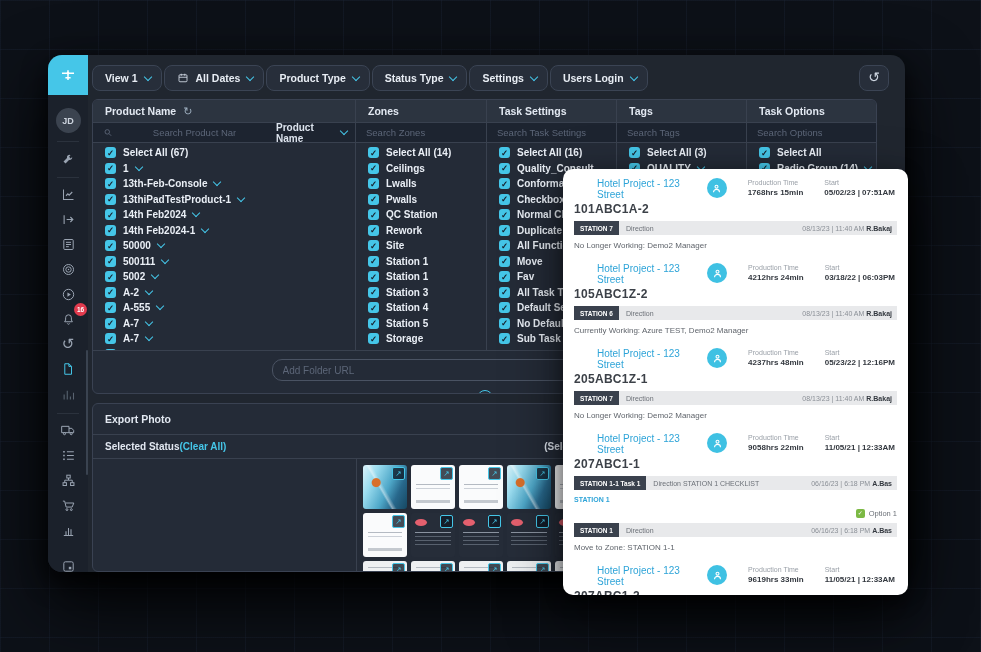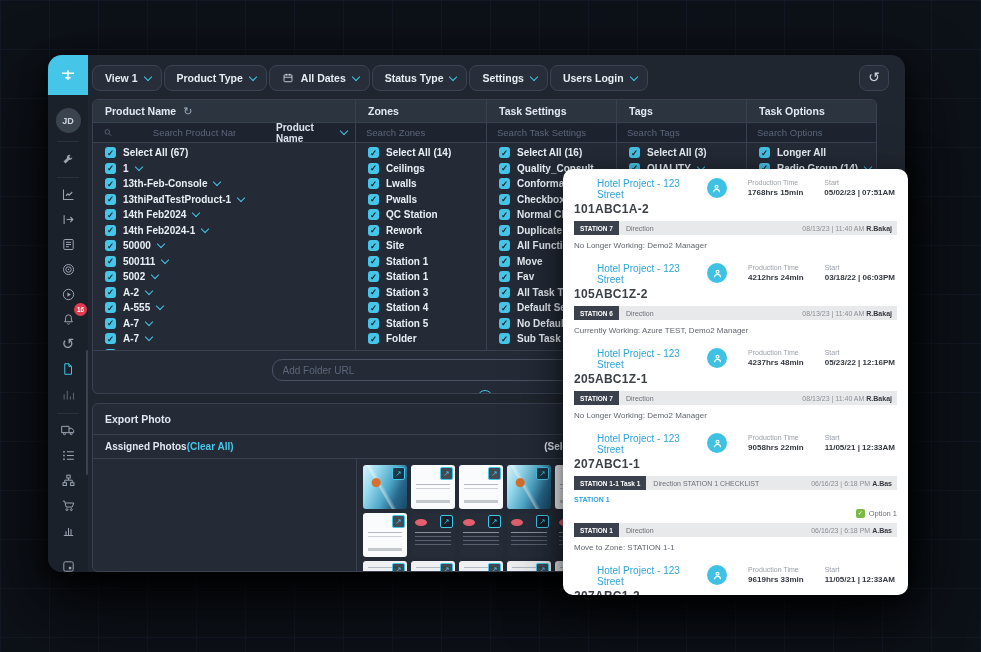--- a/index.html
+++ b/index.html
@@ -234,29 +234,29 @@
   </div>
 
   <div class="main">
     <div class="toolbar">
       <span id="tb-filters" style="display:flex;gap:2px;">
           <button class="tb-btn">
             <span class="tb-label">View 1</span>
             <span class="chev"></span>
           </button>
           <button class="tb-btn">
-            <span class="tb-label">Product Type</span>
-            <span class="chev"></span>
-          </button>
-          <button class="tb-btn">
             <svg width="12" height="12" viewBox="0 0 24 24" fill="none" stroke="currentColor" stroke-width="1.8">
               <rect x="4" y="5.5" width="16" height="14" rx="2"></rect>
               <path d="M4 10.5h16M8.5 3.5v4M15.5 3.5v4"></path>
             </svg>
             <span class="tb-label">All Dates</span>
+            <span class="chev"></span>
+          </button>
+          <button class="tb-btn">
+            <span class="tb-label">Product Type</span>
             <span class="chev"></span>
           </button>
           <button class="tb-btn">
             <span class="tb-label">Status Type</span>
             <span class="chev"></span>
           </button>
           <button class="tb-btn">
             <span class="tb-label">Settings</span>
             <span class="chev"></span>
           </button>
@@ -427,21 +427,21 @@
             <div class="trow">
               <span class="cb">✓</span>
               <span class="tlabel">Station 4</span>
             </div>
             <div class="trow">
               <span class="cb">✓</span>
               <span class="tlabel">Station 5</span>
             </div>
             <div class="trow">
               <span class="cb">✓</span>
-              <span class="tlabel">Folder</span>
+              <span class="tlabel">Storage</span>
             </div>
           </div>
           <div class="tcol">
             <div class="trow">
               <span class="cb">✓</span>
               <span class="tlabel">Select All (16)</span>
             </div>
             <div class="trow">
               <span class="cb">✓</span>
               <span class="tlabel">Quality_Consult</span>
@@ -503,21 +503,21 @@
             </div>
             <div class="trow">
               <span class="cb">✓</span>
               <span class="tlabel">SAFETY</span>
               <span class="chev"></span>
             </div>
           </div>
           <div class="tcol">
             <div class="trow">
               <span class="cb">✓</span>
-              <span class="tlabel">Longer All</span>
+              <span class="tlabel">Select All</span>
             </div>
             <div class="trow">
               <span class="cb">✓</span>
               <span class="tlabel">Radio Group (14)</span>
               <span class="chev"></span>
             </div>
             <div class="trow">
               <span class="cb">✓</span>
               <span class="tlabel">Checkbox Group (11)</span>
             </div>
@@ -525,21 +525,21 @@
         </div>
       <div class="folder-row">
         <input class="folder-input" placeholder="Add Folder URL" style="">
         <button class="add-btn">+</button>
       </div>
     </div>
 
     <div class="epanel">
       <div class="e-head">Export Photo</div>
       <div class="e-sel">
-        <span class="lab">Assigned Photos</span>
+        <span class="lab">Selected Status</span>
         <span class="clear">(Clear All)</span>
         <span class="count">(Selected: 0/75 )</span>
         <span class="allp">+ All Photos</span>
         <span class="tail"></span>
       </div>
       <div class="e-body">
         <div class="sel-pane"></div>
         <div class="grid-pane">
           <div class="tgridphotos" id="thumb-grid">
               <div class="thumb photo">

